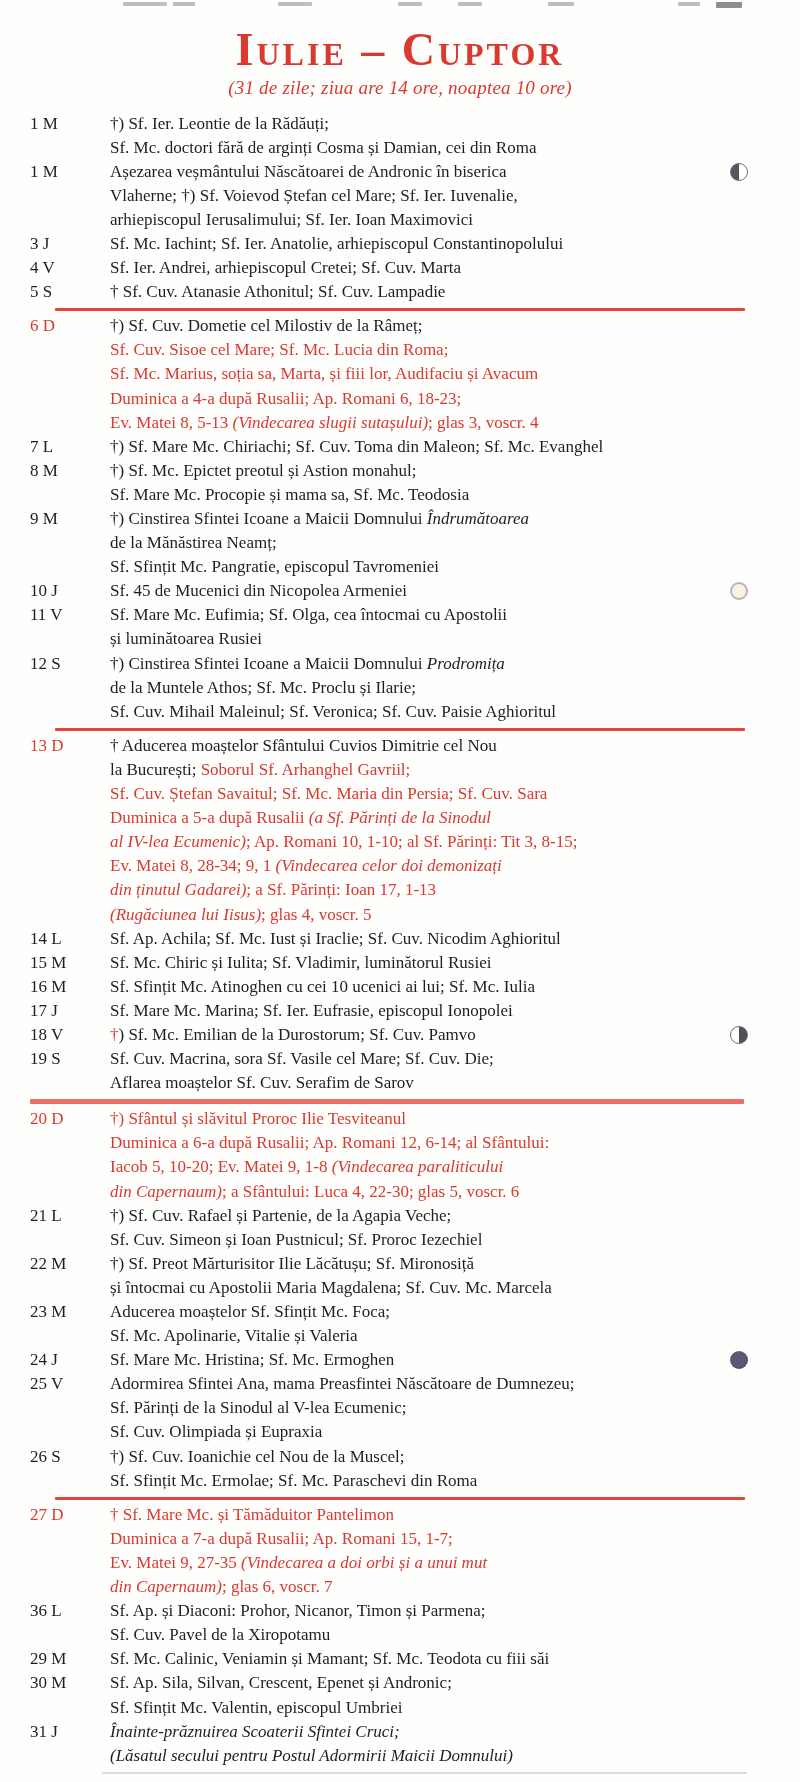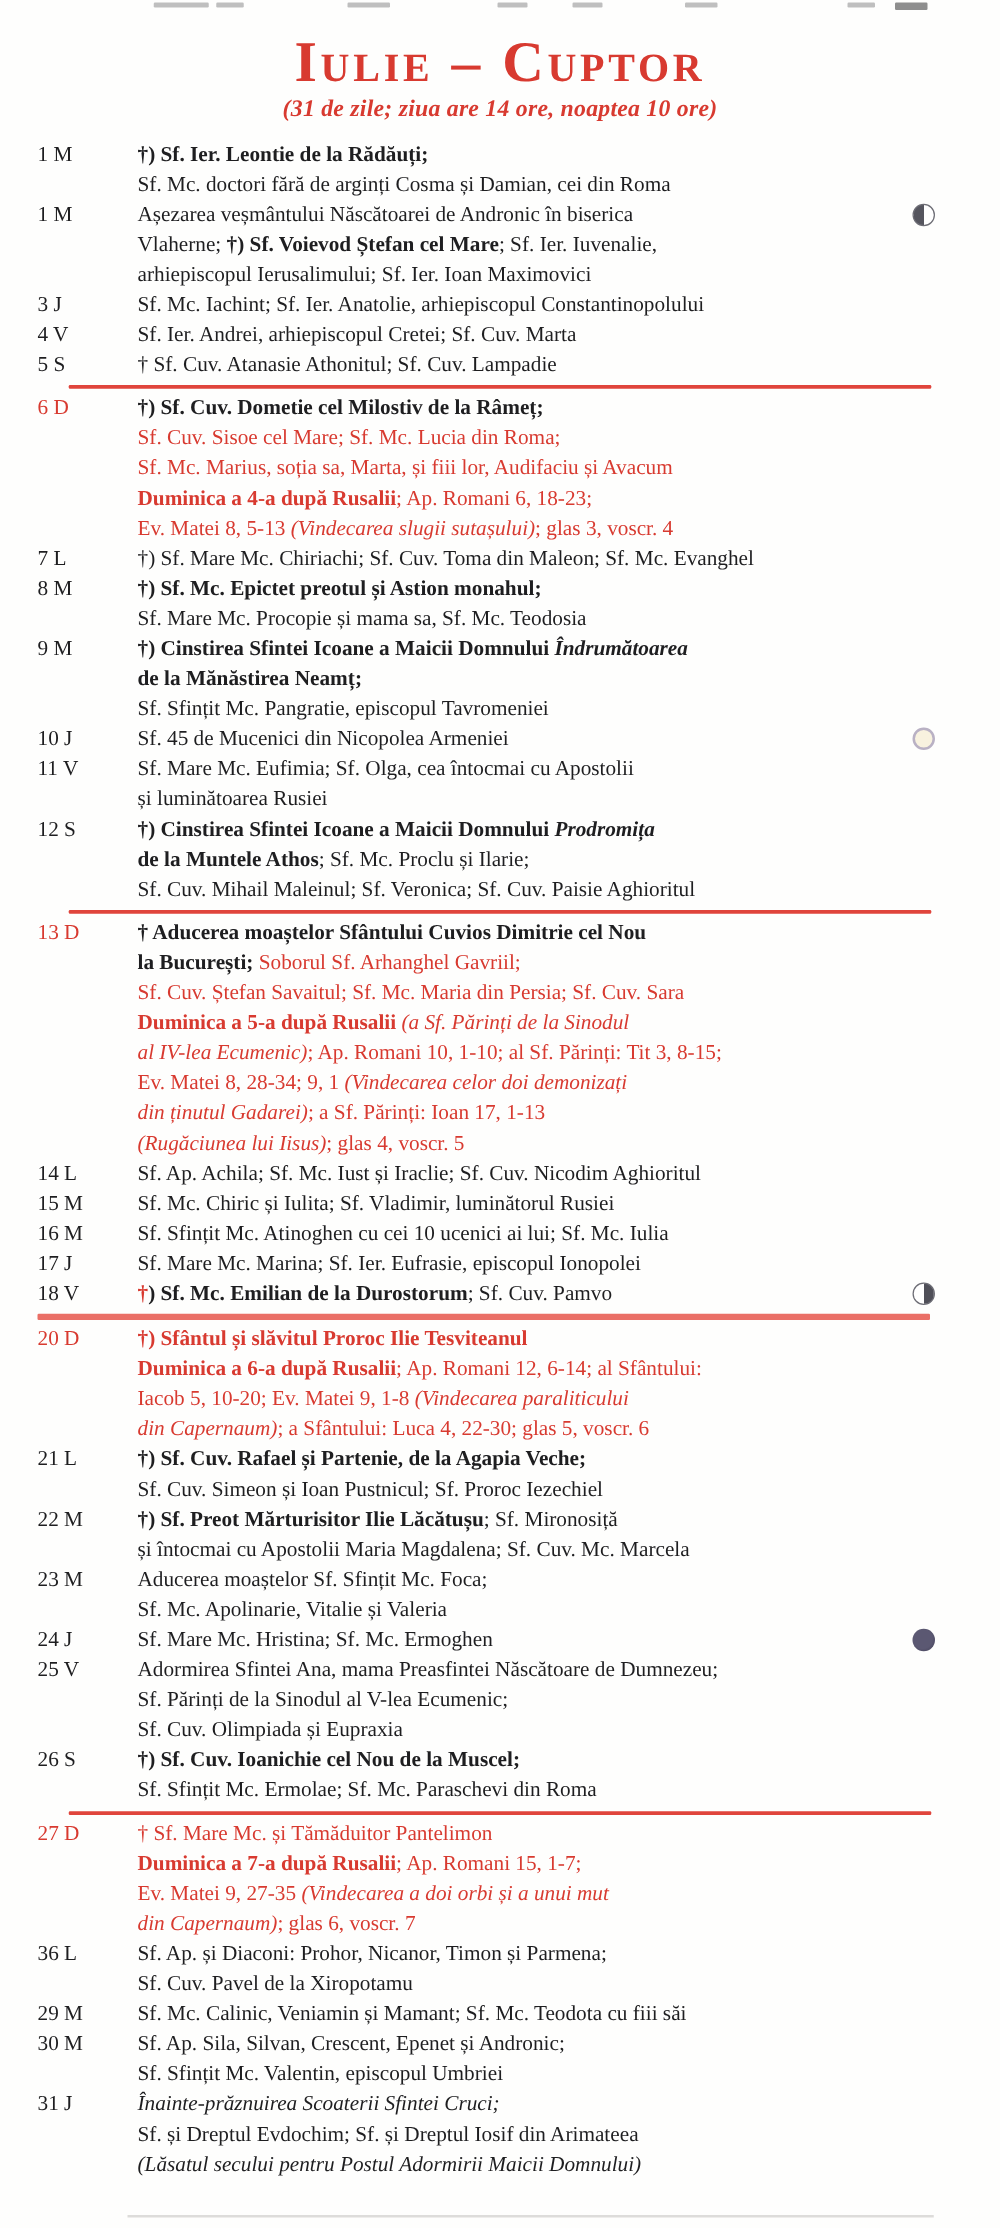--- a/index.html
+++ b/index.html
@@ -7,27 +7,27 @@
   body{
     width:800px;height:1782px;position:relative;overflow:hidden;
     background:#fefefdff;background-color:#fefefd;
     font-family:"Liberation Serif", serif;color:var(--black);
   }
   .header{text-align:center;padding-top:24px;}
   .title{
     font-variant:small-caps;font-weight:700;font-size:46px;line-height:1.12;
     letter-spacing:3px;color:var(--red);
   }
-  .subtitle{color:var(--red);font-style:italic;font-size:19px;margin-top:1px;letter-spacing:.2px;font-weight:bold;}
+  .subtitle{color:var(--red);font-style:italic;font-size:19px;margin-top:1px;letter-spacing:.2px;}
   .cal{margin-top:13px;font-size:17px;line-height:24.1px;}
   .day-row{position:relative;padding-left:110px;padding-right:40px;}
   .day-label{position:absolute;left:30px;top:0;white-space:pre;}
   .day-label.red{color:var(--red);}
   .cal-line{white-space:nowrap;}
-  .b{font-weight:700;}
+  .b{font-weight:400;}
   .i{font-style:italic;}
   .red{color:var(--red);}
   .sep{height:3px;background:#e0453c;margin:4px 0 3px 55px;width:690px;border-radius:1px;}
   .sep.thick{height:5px;background:#ea6f66;margin-left:30px;width:714px;}
   .moon{position:absolute;right:52px;top:3px;width:18px;height:18px;border-radius:50%;box-sizing:border-box;}
   .moon-first-quarter{background:linear-gradient(to right,#55555e 50%,#ffffff 50%);border:1px solid #6d6d75;}
   .moon-full{background:#f8f2df;border:2px solid #b9b1c4;}
   .moon-last-quarter{background:linear-gradient(to right,#ffffff 50%,#4f4f58 50%);border:1px solid #6d6d75;}
   .moon-new{background:radial-gradient(circle at 45% 45%,#5b5872 55%,#3e3c52 100%);}
   .artifact{position:absolute;top:2px;height:4px;background:#bfbfbf;border-radius:1px;}
@@ -142,20 +142,25 @@
     </div>
     <div class="day-row">
       <div class="day-label">17 J</div>
       <div class="cal-line"><span>Sf. Mare Mc. Marina; Sf. Ier. Eufrasie, episcopul Ionopolei</span></div>
     </div>
     <div class="day-row">
       <div class="day-label">18 V</div>
       <div class="cal-line"><span class="b red">†</span><span class="b ">) Sf. Mc. Emilian de la Durostorum</span><span>; Sf. Cuv. Pamvo</span></div>
       <span class="moon moon-last-quarter"></span>
     </div>
+    <div class="day-row">
+      <div class="day-label">19 S</div>
+      <div class="cal-line"><span>Sf. Cuv. Macrina, sora Sf. Vasile cel Mare; Sf. Cuv. Die;</span></div>
+      <div class="cal-line"><span>Aflarea moaștelor Sf. Cuv. Serafim de Sarov</span></div>
+    </div>
     <div class="sep thick"></div>
     <div class="day-row">
       <div class="day-label red">20 D</div>
       <div class="cal-line"><span class="b red">†) Sfântul și slăvitul Proroc Ilie Tesviteanul</span></div>
       <div class="cal-line"><span class="b red">Duminica a 6-a după Rusalii</span><span class="red">; Ap. Romani 12, 6-14; al Sfântului:</span></div>
       <div class="cal-line"><span class="red">Iacob 5, 10-20; Ev. Matei 9, 1-8 </span><span class="i red">(Vindecarea paraliticului</span></div>
       <div class="cal-line"><span class="i red">din Capernaum)</span><span class="red">; a Sfântului: Luca 4, 22-30; glas 5, voscr. 6</span></div>
     </div>
     <div class="day-row">
       <div class="day-label">21 L</div>
@@ -206,18 +211,17 @@
       <div class="cal-line"><span>Sf. Mc. Calinic, Veniamin și Mamant; Sf. Mc. Teodota cu fiii săi</span></div>
     </div>
     <div class="day-row">
       <div class="day-label">30 M</div>
       <div class="cal-line"><span>Sf. Ap. Sila, Silvan, Crescent, Epenet și Andronic;</span></div>
       <div class="cal-line"><span>Sf. Sfințit Mc. Valentin, episcopul Umbriei</span></div>
     </div>
     <div class="day-row">
       <div class="day-label">31 J</div>
       <div class="cal-line"><span class="i ">Înainte-prăznuirea Scoaterii Sfintei Cruci;</span></div>
-      <div class="cal-line"><span>Sf. și Dreptul Evdochim; Sf. și Dreptul Iosif din Arimateea</span></div>
       <div class="cal-line"><span class="i ">(Lăsatul secului pentru Postul Adormirii Maicii Domnului)</span></div>
     </div>
   </main>
 
 <div class="bottom-line"></div>
 
 </body></html>

